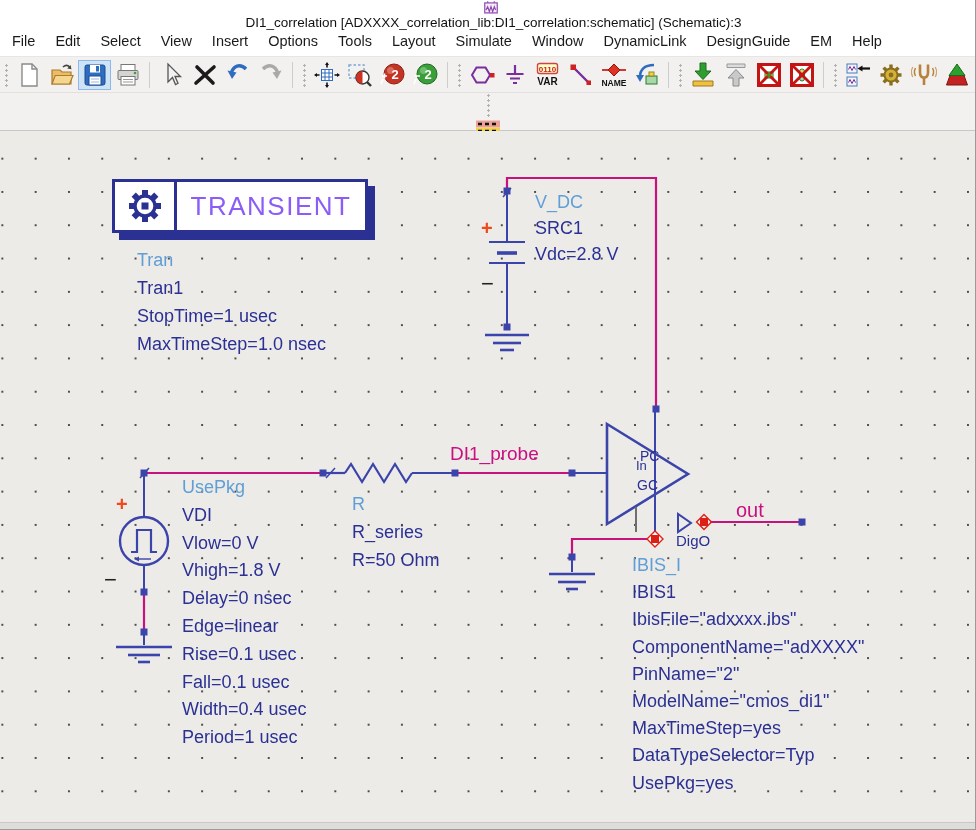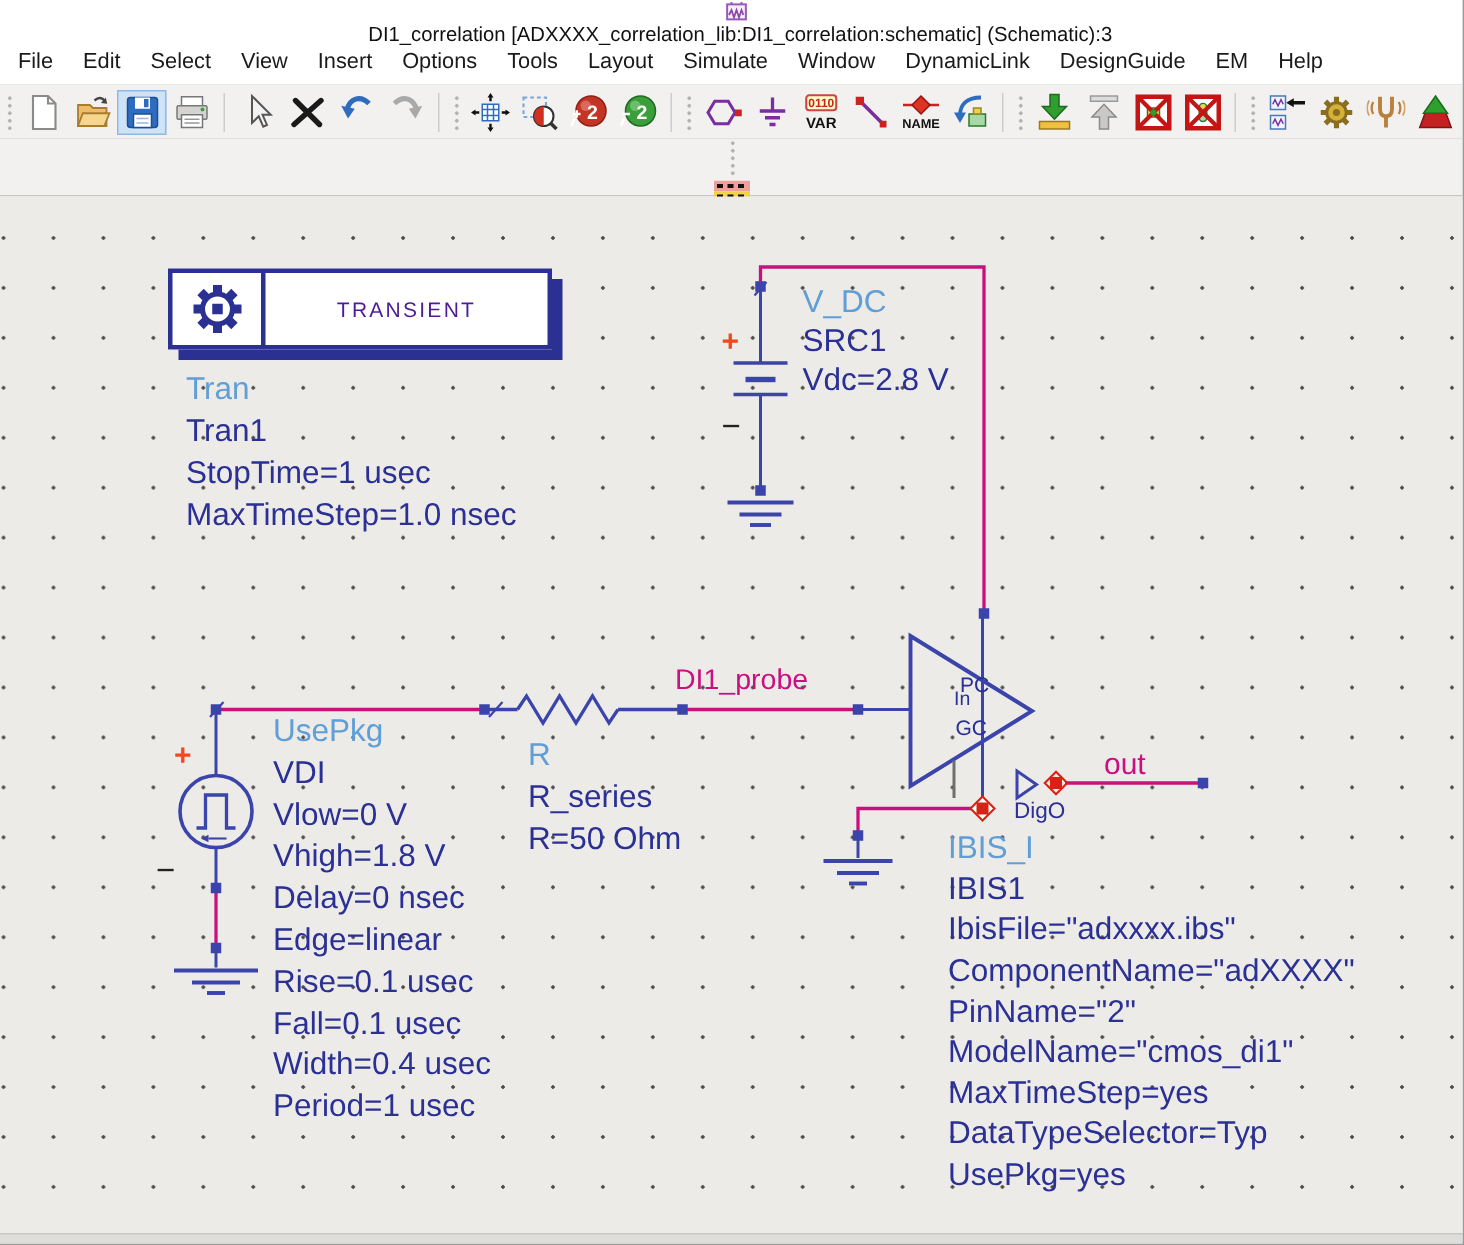--- a/index.html
+++ b/index.html
@@ -29,31 +29,31 @@
   .tb .txticon { font-weight:bold; line-height:1; }
   
   #canvas {
     position:absolute; left:0; top:131px; width:976px; height:691px;
     background-color:#edebe8;
     background-image:radial-gradient(circle, #4d4a47 1px, transparent 1.35px);
     background-size:33.3px 33.3px; background-position:19px 11px;
   }
   #canvas svg.schem { position:absolute; left:0; top:0; z-index:1; }
   .cvtext { position:absolute; z-index:2; white-space:nowrap; }
-  .plist { position:absolute; z-index:2; font-size:21px; line-height:28px; color:#2a3094; white-space:nowrap; }
+  .plist { position:absolute; z-index:2; font-size:18px; line-height:28px; color:#2a3094; white-space:nowrap; }
   .plist .t { color:#5f9ed6; }
   .net { color:#ca0f80; font-size:19px; }
   .pinlbl { color:#2a3094; }
   #transient-box {
     position:absolute; left:112px; top:48px; width:256px; height:54px; z-index:2;
     background:#fff; border:3px solid #2b3192; box-shadow:7px 7px 0 0 #2b3192;
     display:flex; align-items:stretch;
   }
   #transient-box .gearcell { width:62px; border-right:3px solid #2b3192; display:flex; align-items:center; justify-content:center; }
-  #transient-box .ttl { flex:1; display:flex; align-items:center; justify-content:center; font-size:14px; letter-spacing:1.5px; color:#4c1d95; }
+  #transient-box .ttl { flex:1; display:flex; align-items:center; justify-content:center; font-size:26px; letter-spacing:1.5px; color:#8b5cf6; }
   #bottomstrip { position:absolute; left:0; top:822px; width:100%; height:8px; background:#dfddda; border-top:1px solid #cac8c6; }
 </style>
 </head>
 <body>
 
 <div id="win">
 
   <div id="titlebar">
     <svg width="18" height="18" viewBox="0 0 18 18">
       <rect x="1.5" y="3.5" width="15" height="12" fill="#f6f0fa" stroke="#9b59b6" stroke-width="1.6"></rect>
@@ -494,21 +494,21 @@
           <g stroke="#2b3192" stroke-width="6">
             <path d="M20 4 V11 M20 29 V36 M4 20 H11 M29 20 H36 M8.7 8.7 L13.6 13.6 M26.4 26.4 L31.3 31.3 M31.3 8.7 L26.4 13.6 M13.6 26.4 L8.7 31.3"></path>
           </g>
           <circle cx="20" cy="20" r="10" fill="#fff" stroke="#2b3192" stroke-width="3.4"></circle>
           <rect x="16.5" y="16.5" width="7" height="7" fill="#2b3192"></rect>
         </svg>
       </div>
       <div class="ttl">TRANSIENT</div>
     </div>
 
-    <div class="plist" style="left:124px; top:115px;">
+    <div class="plist" style="left:137px; top:115px;">
       <div class="t">Tran</div>
       <div>Tran1</div>
       <div>StopTime=1 usec</div>
       <div>MaxTimeStep=1.0 nsec</div>
     </div>
 
     <div class="cvtext" style="left:481px; top:86px; font-size:20px; font-weight:bold; color:#ee4a1d;">+</div>
     <div class="cvtext" style="left:481px; top:140px; font-size:22px; color:#222;">−</div>
     <div class="plist" style="left:535px; top:58px; line-height:26px;">
       <div class="t">V_DC</div>

